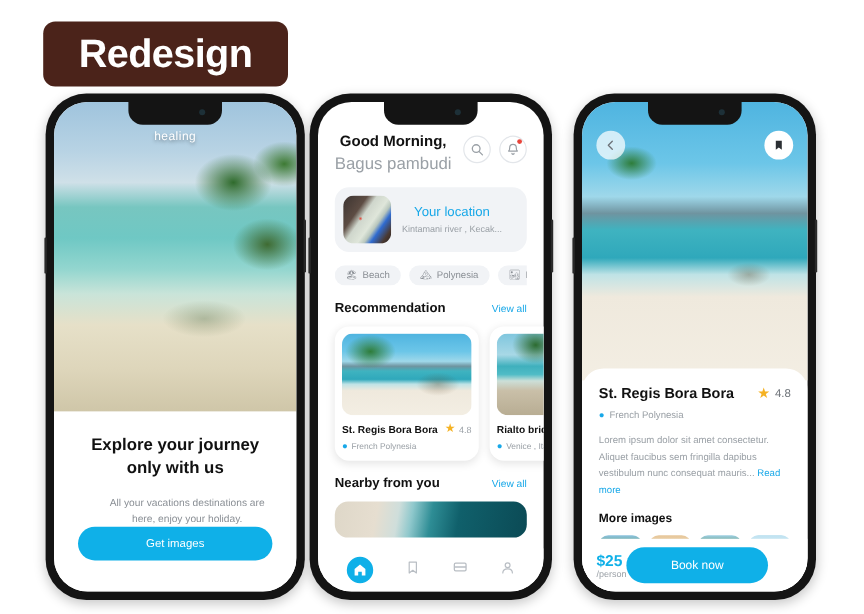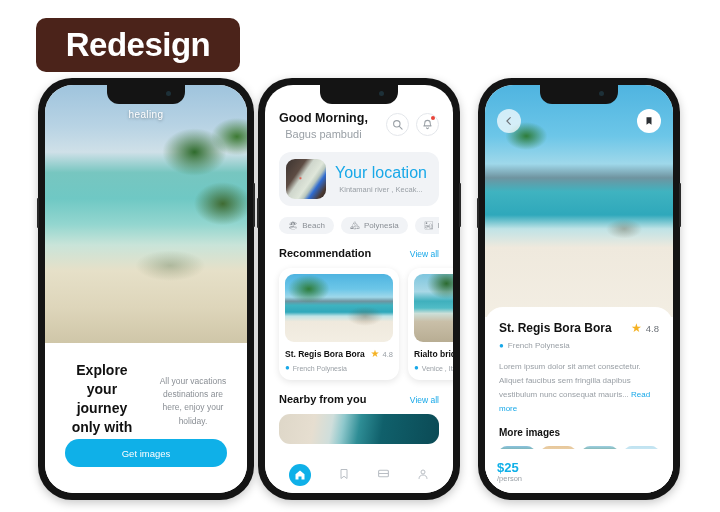--- a/index.html
+++ b/index.html
@@ -109,21 +109,21 @@
   
   .p1-hero { position: absolute; inset: 0 0 auto 0; height: 258px; }
   .p1-healing {
     position: absolute; top: 24px; left: 0; right: 0; text-align: center;
     color: #ffffff; font-size: 10px; letter-spacing: 0.4px;
     text-shadow: 0 1px 3px rgba(0,0,0,0.35); z-index: 25;
   }
   .p1-body {
     position: absolute; left: 0; right: 0; top: 258px; bottom: 0;
     background: #ffffff; padding: 18px 20px 16px;
-    display: flex; 
+    display: flex; flex-direction: column; 
   }
   .p1-title {
     font-size: 14px; font-weight: bold; color: #111; text-align: center;
     line-height: 1.35;
   }
   .p1-sub {
     margin-top: 14px; font-size: 8.5px; color: #8a8f95;
     text-align: center; line-height: 1.55; margin-left: 20px;
   }
   .p1-btn {
@@ -131,38 +131,38 @@
     height: 28px; border-radius: 14px;
     background: #0fb0e8; color: #fff;
     display: flex; align-items: center; justify-content: center;
     font-size: 9.5px; font-weight: 500;
   }
 
   
   .p2 { padding: 26px 14px 0; position: relative; height: 100%; }
   .p2-head { display: flex; align-items: flex-start; justify-content: space-between; }
   .p2-greet { font-size: 12.5px; font-weight: bold; color: #111; }
-  .p2-user { font-size: 11px; color: #9aa0a6; margin-top: 3px; }
+  .p2-user { font-size: 14px; color: #9aa0a6; margin-top: 3px; }
   .p2-actions { display: flex; gap: 7px; margin-top: 2px; }
   .circ-btn {
     width: 23px; height: 23px; border-radius: 50%;
     border: 1px solid #e3e6ea; background: #fff;
     display: flex; align-items: center; justify-content: center;
     position: relative;
   }
   .dot-red {
     position: absolute; top: 2px; right: 3px;
     width: 4px; height: 4px; border-radius: 50%; background: #e8443a;
   }
   .loc-card {
     margin-top: 12px; background: #f1f3f6; border-radius: 12px;
     padding: 7px; display: flex; align-items: center; gap: 9px;
   }
   .loc-thumb { width: 40px; height: 40px; border-radius: 9px; flex: 0 0 40px; }
-  .loc-title { font-size: 16px; color: #18a8e8; font-weight: 500; }
+  .loc-title { font-size: 11px; color: #18a8e8; font-weight: 500; }
   .loc-sub { font-size: 7.5px; color: #9aa0a6; margin-top: 3px; }
   .chips { display: flex; gap: 7px; margin-top: 11px; overflow: hidden; }
   .chip {
     background: #f1f3f6; border-radius: 9px; padding: 4px 9px;
     font-size: 8px; color: #8a8f95; white-space: nowrap;
     display: flex; align-items: center; gap: 4px; flex: 0 0 auto;
   }
   .sec-head {
     display: flex; align-items: baseline; justify-content: space-between;
     margin-top: 13px;
@@ -434,15 +434,18 @@
           <span class="thumb-ovl">+10</span>
         </div>
       </div>
     </div>
 
     <div class="p3-bottom">
       <div>
         <div class="price-amt">$25</div>
         <div class="price-per">/person</div>
       </div>
+      <div class="book-btn">
+        <span>Book now</span>
+      </div>
     </div>
   </div>
 </div>
 
 </body></html>

